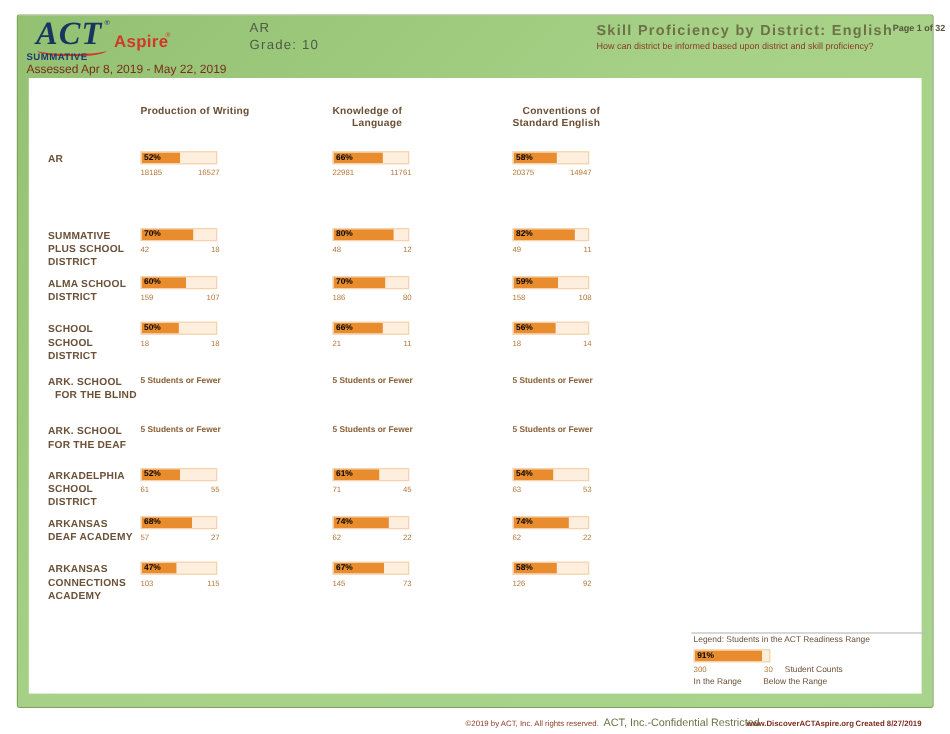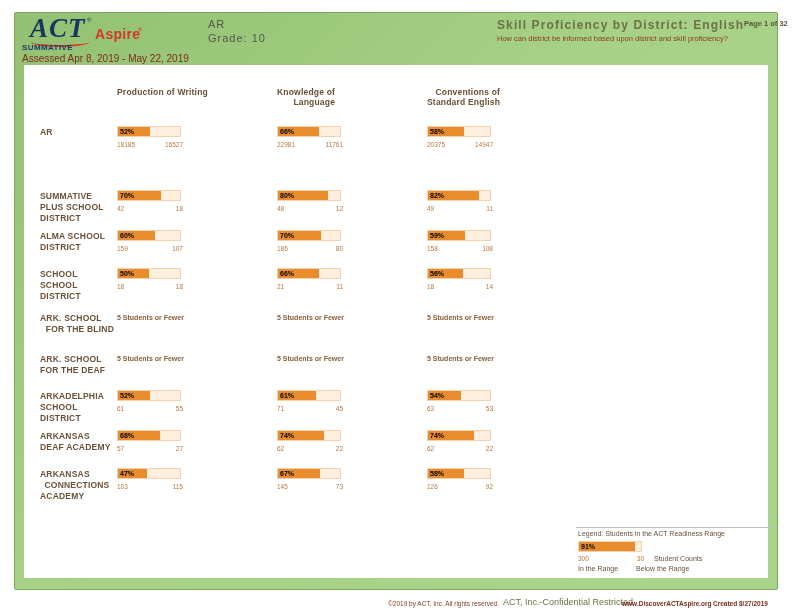--- a/index.html
+++ b/index.html
@@ -268,21 +268,21 @@
     </div>
     <div class="abs bar" style="left: 427px; top: 430px;">
       <div class="bar-fill" style="width: 74%;">74%</div>
     </div>
     <div class="abs bar-counts" style="left: 427px; top: 445px;">
       <span>62</span>
       <span>22</span>
     </div>
     <div class="abs row-label" style="left: 40px; top: 469px; width: 74px;">
       <span style="display: block;">ARKANSAS</span>
-      <span style="display: block; text-align: center;">CONNECTIONS</span>
+      <span style="display: block;">CONNECTIONS</span>
       <span style="display: block;">ACADEMY</span>
     </div>
     <div class="abs bar" style="left: 117px; top: 468px;">
       <div class="bar-fill" style="width: 47%;">47%</div>
     </div>
     <div class="abs bar-counts" style="left: 117px; top: 483px;">
       <span>103</span>
       <span>115</span>
     </div>
     <div class="abs bar" style="left: 277px; top: 468px;">

